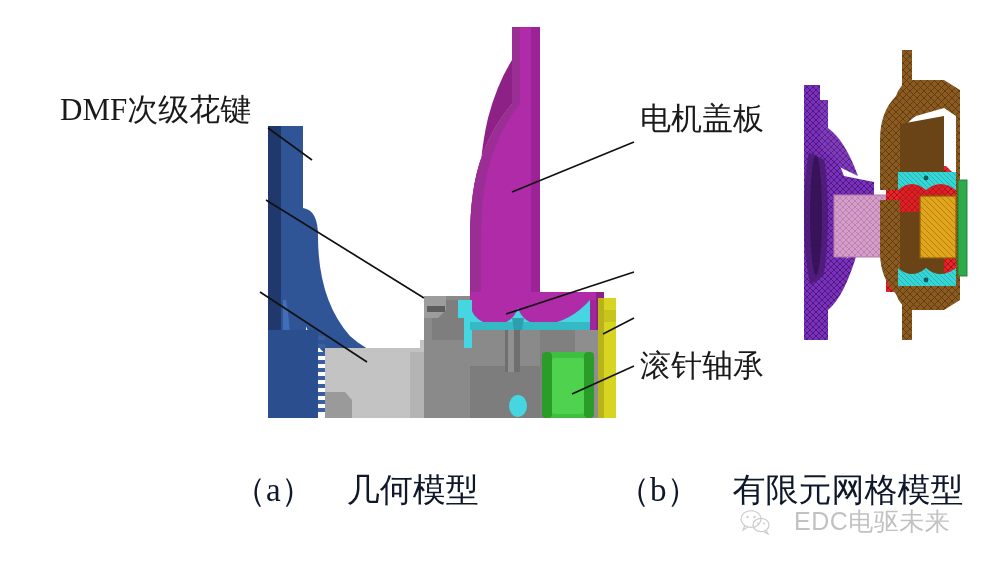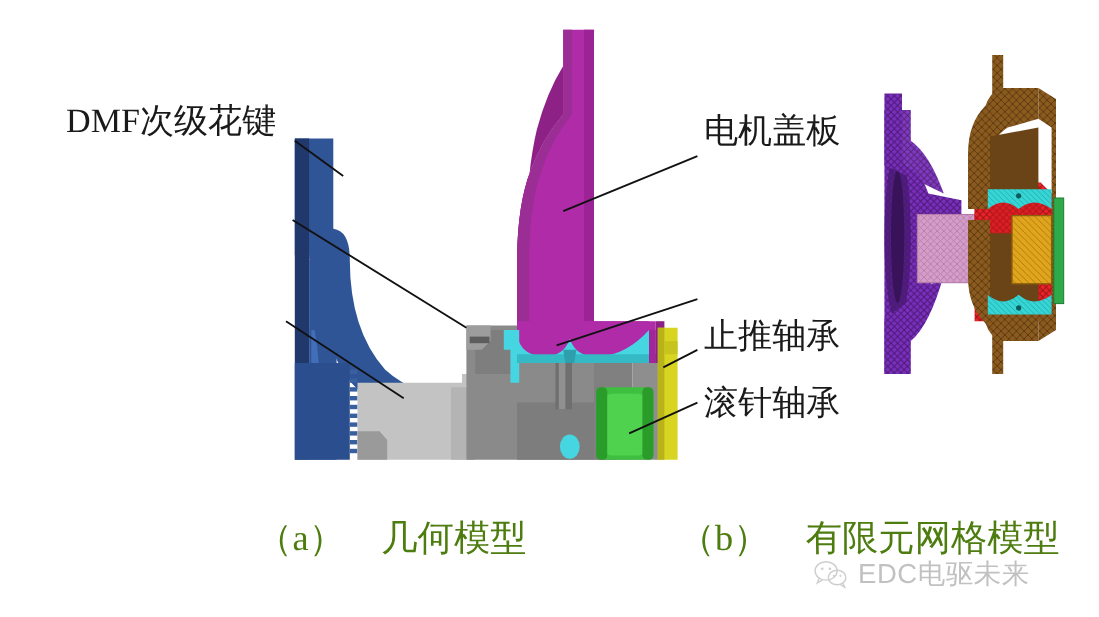--- a/index.html
+++ b/index.html
@@ -9,29 +9,29 @@
   
   .label{position:absolute;color:#1a1a1a;white-space:nowrap;font-family:"Liberation Serif","DejaVu Serif",serif;line-height:1;}
   .lbl-dmf{left:60px;top:94px;font-size:31px;}
   .lbl-inshaft{left:93px;top:167px;font-size:31px;}
   .lbl-core{left:36px;top:253px;font-size:31px;}
   .lbl-cover{left:640px;top:103px;font-size:31px;}
   .lbl-dball{left:640px;top:233px;font-size:31px;}
   .lbl-thrust{left:640px;top:289px;font-size:31px;}
   .lbl-needle{left:640px;top:350px;font-size:31px;}
 
-  .caption{position:absolute;color:#4d7c0f;white-space:nowrap;font-size:33px;line-height:1;}
+  .caption{position:absolute;color:#0f172a;white-space:nowrap;font-size:33px;line-height:1;}
   .cap-a{left:233px;top:474px;}
   .cap-b{left:617px;top:474px;}
 
   
   .layer{position:absolute;left:0;top:0;width:999px;height:561px;}
 
   
-  #watermark{position:absolute;left:740px;top:505px;display:flex;align-items:center;gap:10px;opacity:.42;}
+  #watermark{position:absolute;left:740px;top:505px;display:flex;align-items:center;gap:24px;opacity:.42;}
   #watermark .wm-text{font-size:25px;color:#6d6d6d;font-family:"Liberation Sans","DejaVu Sans",sans-serif;letter-spacing:.5px;}
 </style>
 </head>
 <body>
 
 <div id="page">
 
   <svg class="layer" viewBox="0 0 999 561" xmlns="http://www.w3.org/2000/svg">
 
     <g>
@@ -232,21 +232,20 @@
     </g>
 
     <g>
       <rect x="958" y="180" width="9" height="96" fill="#2faa4a"></rect>
       <rect x="958" y="180" width="9" height="96" fill="none" stroke="#1d7a33" stroke-width="0.9"></rect>
     </g>
   </svg>
 
   <div class="label lbl-dmf">DMF次级花键</div>
   <div class="label lbl-cover">电机盖板</div>
-  <div class="label lbl-thrust">止推轴承</div>
   <div class="label lbl-needle">滚针轴承</div>
 
   <div class="caption cap-a">（a）　几何模型</div>
   <div class="caption cap-b">（b）　有限元网格模型</div>
 
   <div id="watermark">
     <svg width="30" height="26" viewBox="0 0 30 26">
       <ellipse cx="11" cy="10" rx="10" ry="8.4" fill="none" stroke="#8d8d8d" stroke-width="1.3"></ellipse>
       <path d="M5,16 L3,21 L8,18" fill="none" stroke="#8d8d8d" stroke-width="1.3"></path>
       <circle cx="7.5" cy="8" r="1.2" fill="#8d8d8d"></circle>

